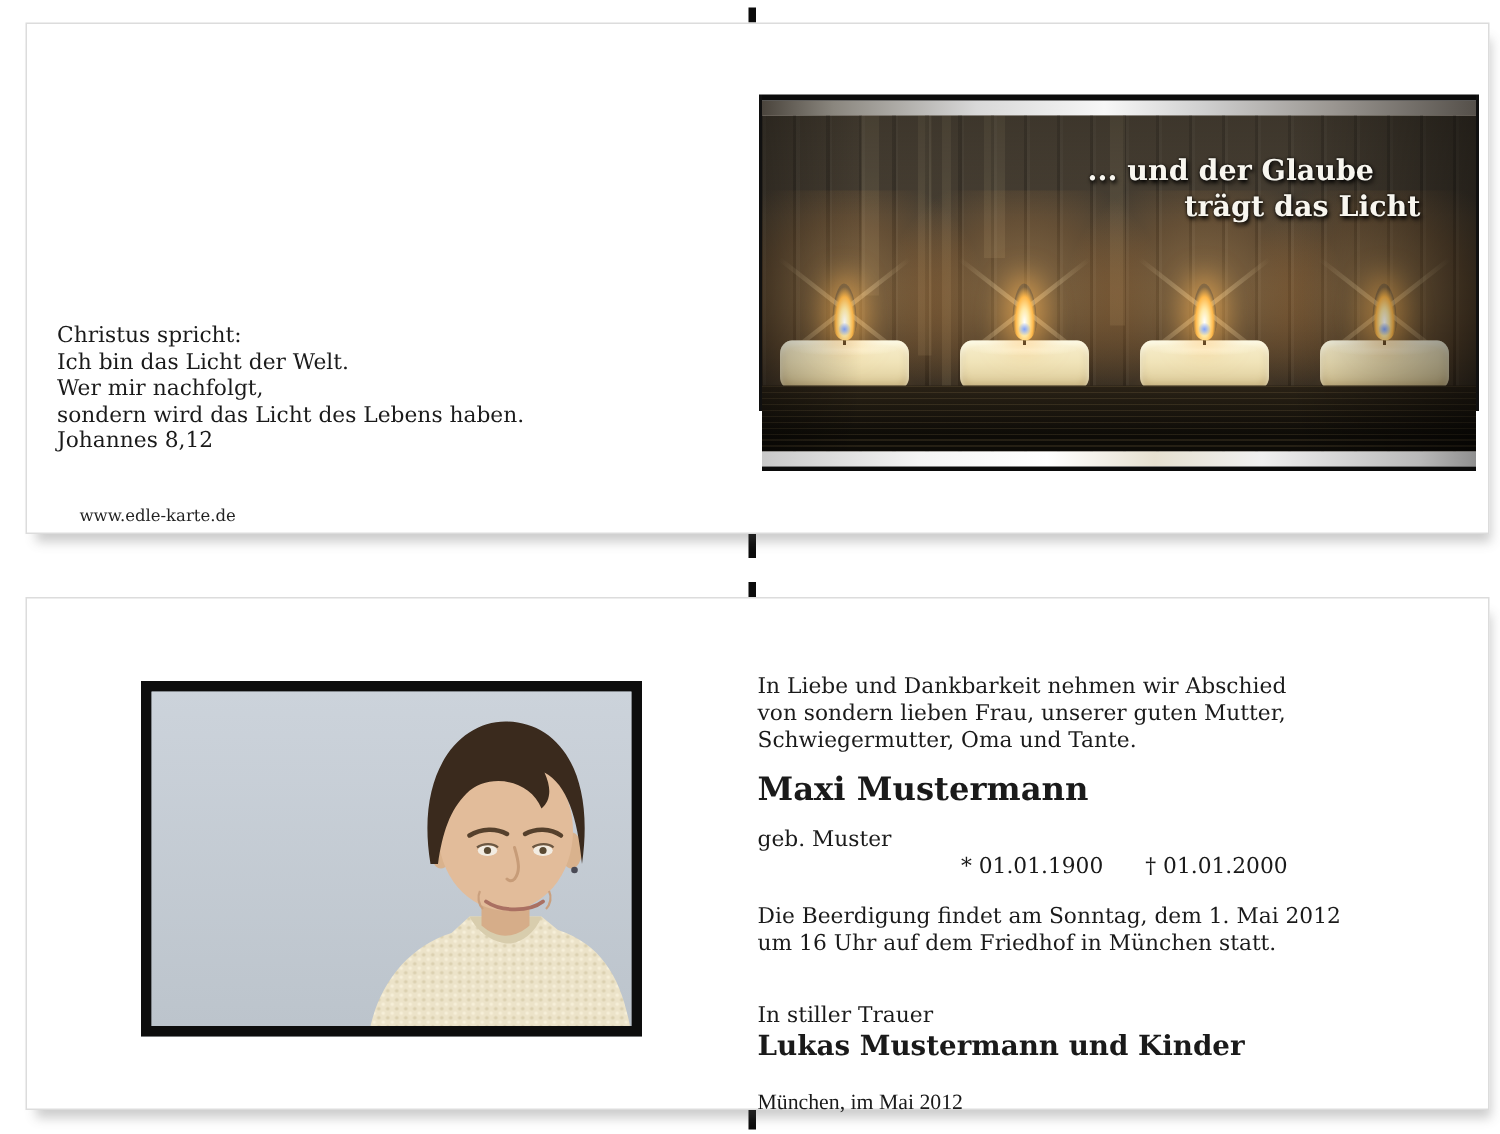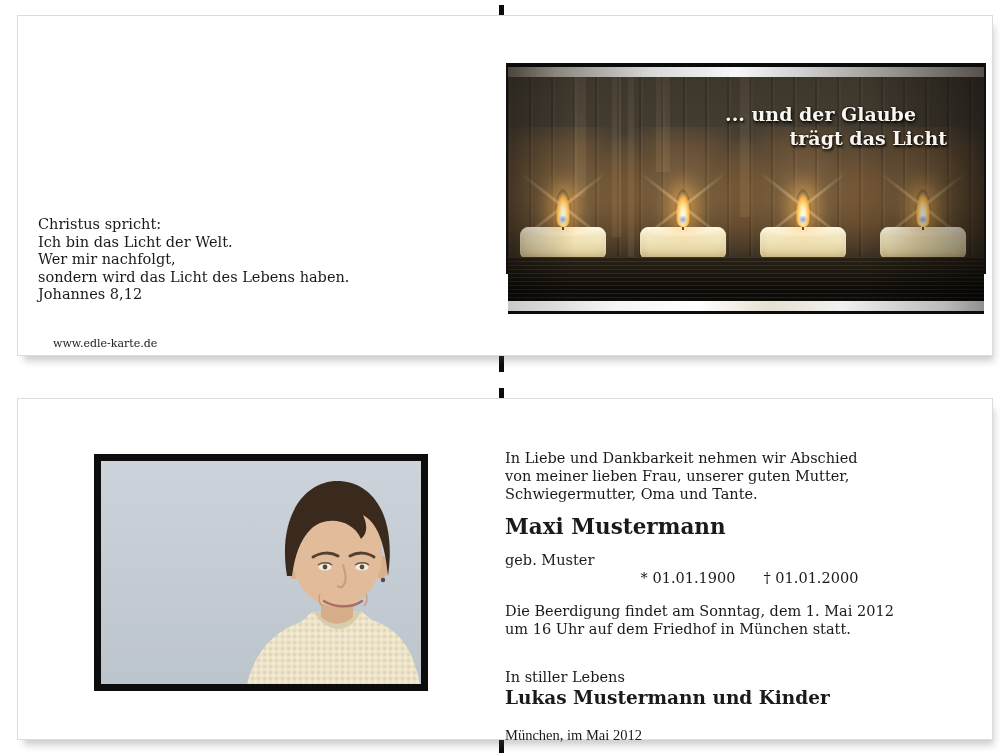--- a/index.html
+++ b/index.html
@@ -211,29 +211,29 @@
         <path d="M254 104 C258 101 265 101 268 104" stroke="#6b5742" stroke-width="1.5" fill="none"></path>
         <path d="M242 104 C245 114 246 120 242 125 C240 127 238 126 237 125" stroke="#c79c78" stroke-width="2" fill="none" stroke-linecap="round"></path>
         <path d="M223 140 C233 147 252 147 261 140" stroke="#aa7062" stroke-width="2.5" fill="none" stroke-linecap="round"></path>
         <path d="M219 133 C217 137 218 142 221 145" stroke="#caa07e" stroke-width="1.5" fill="none"></path>
         <path d="M265 133 C267 137 266 142 263 145" stroke="#caa07e" stroke-width="1.5" fill="none"></path>
       </svg>
     </div>
 
     <div class="obituary">
       <div>In Liebe und Dankbarkeit nehmen wir Abschied</div>
-      <div>von meiner lieben Frau, unserer guten Mutter,</div>
+      <div>von sondern lieben Frau, unserer guten Mutter,</div>
       <div>Schwiegermutter, Oma und Tante.</div>
       <div class="name">Maxi Mustermann</div>
       <div class="maiden">geb. Muster</div>
       <div class="dates">
         <span>* 01.01.1900</span>
         <span>† 01.01.2000</span>
       </div>
       <div class="funeral-first">Die Beerdigung findet am Sonntag, dem 1. Mai 2012</div>
       <div>um 16 Uhr auf dem Friedhof in München statt.</div>
-      <div class="closing">In stiller Lebens</div>
+      <div class="closing">In stiller Trauer</div>
       <div class="mourners">Lukas Mustermann und Kinder</div>
       <div class="place">München, im Mai 2012</div>
     </div>
   </div>
 
 </div>
 
 </body></html>

